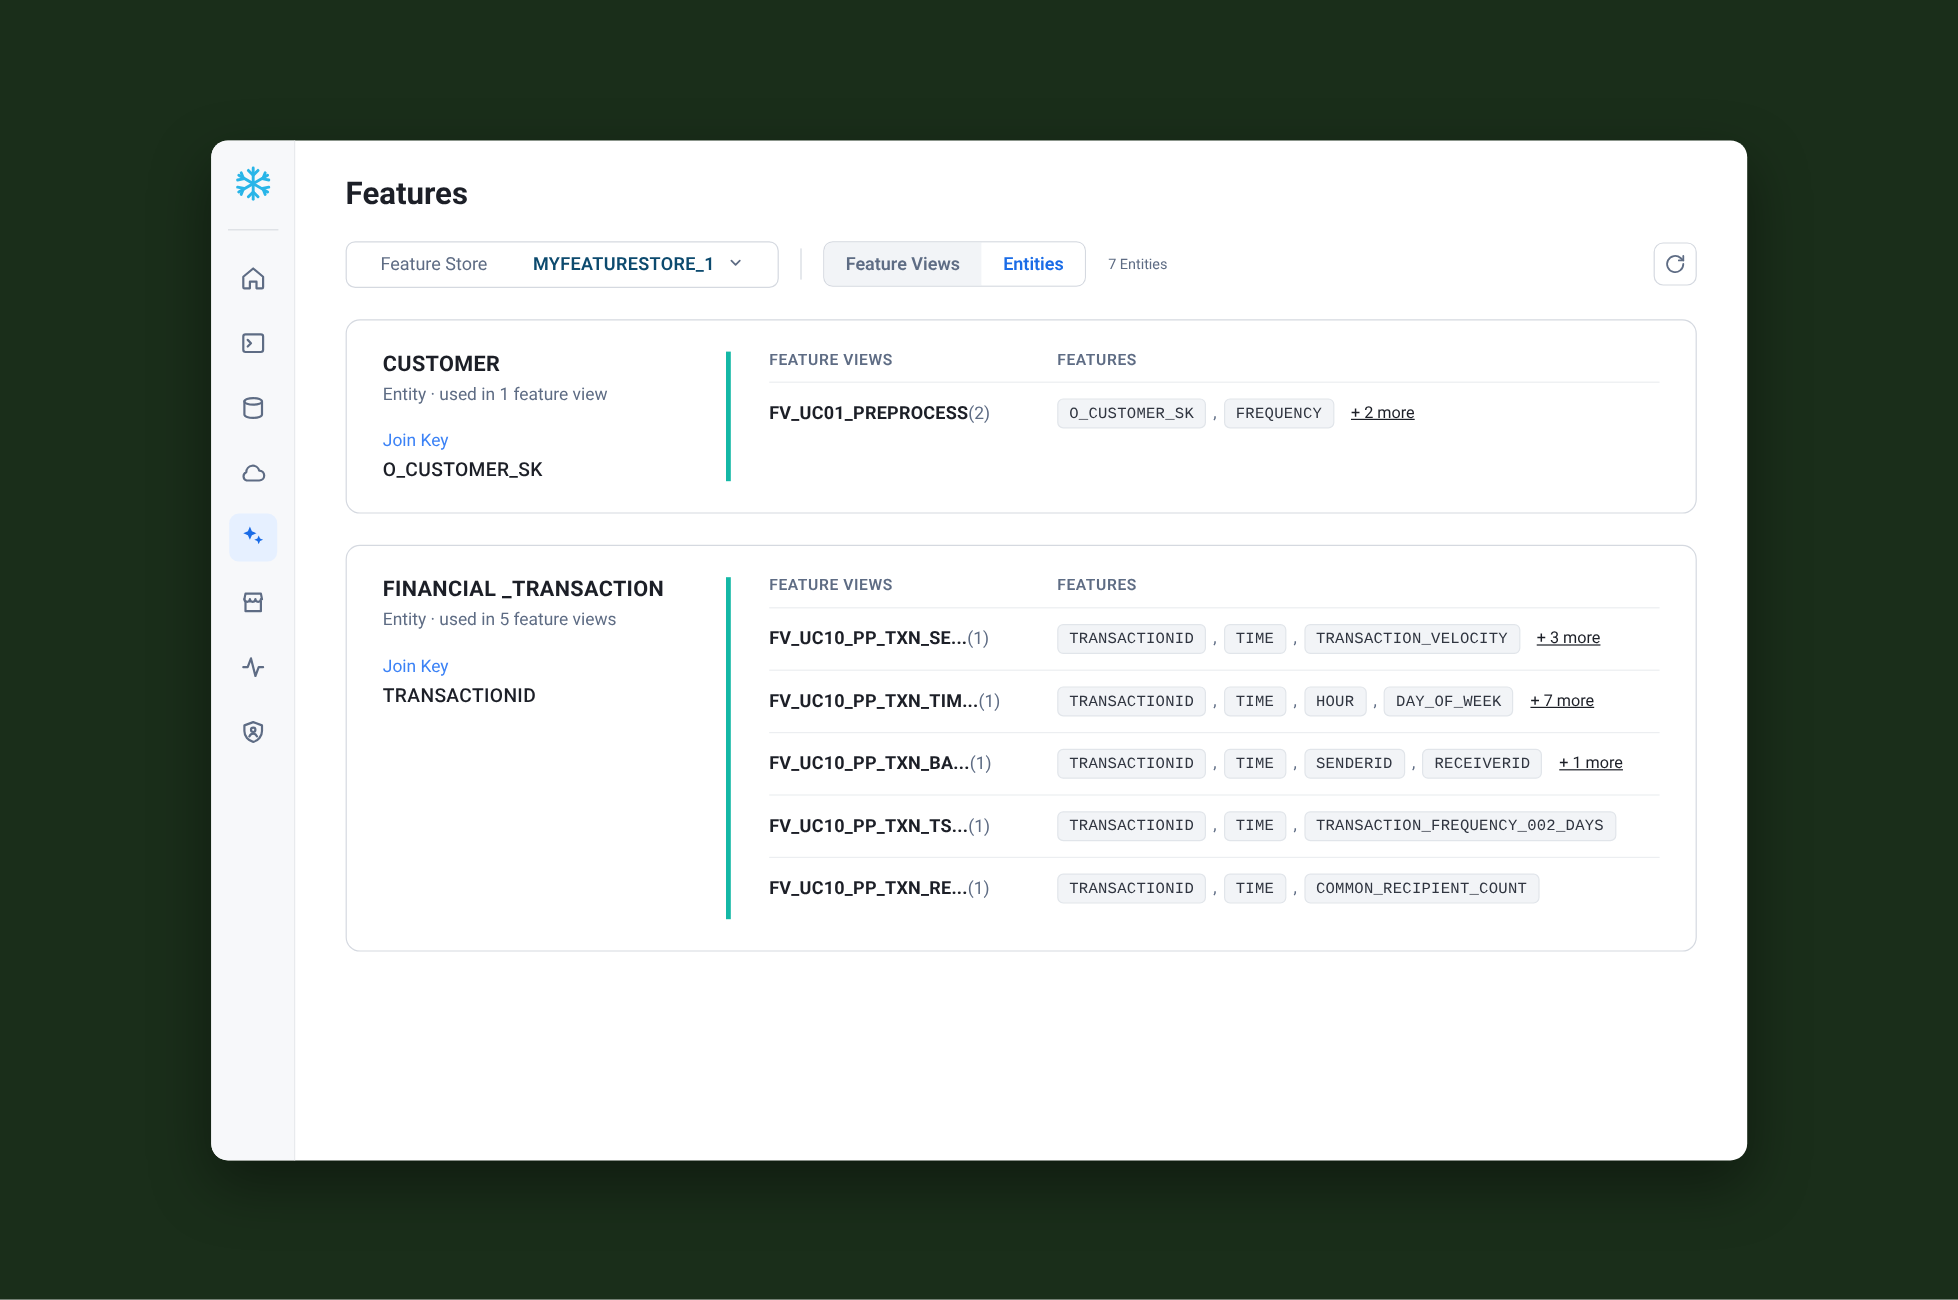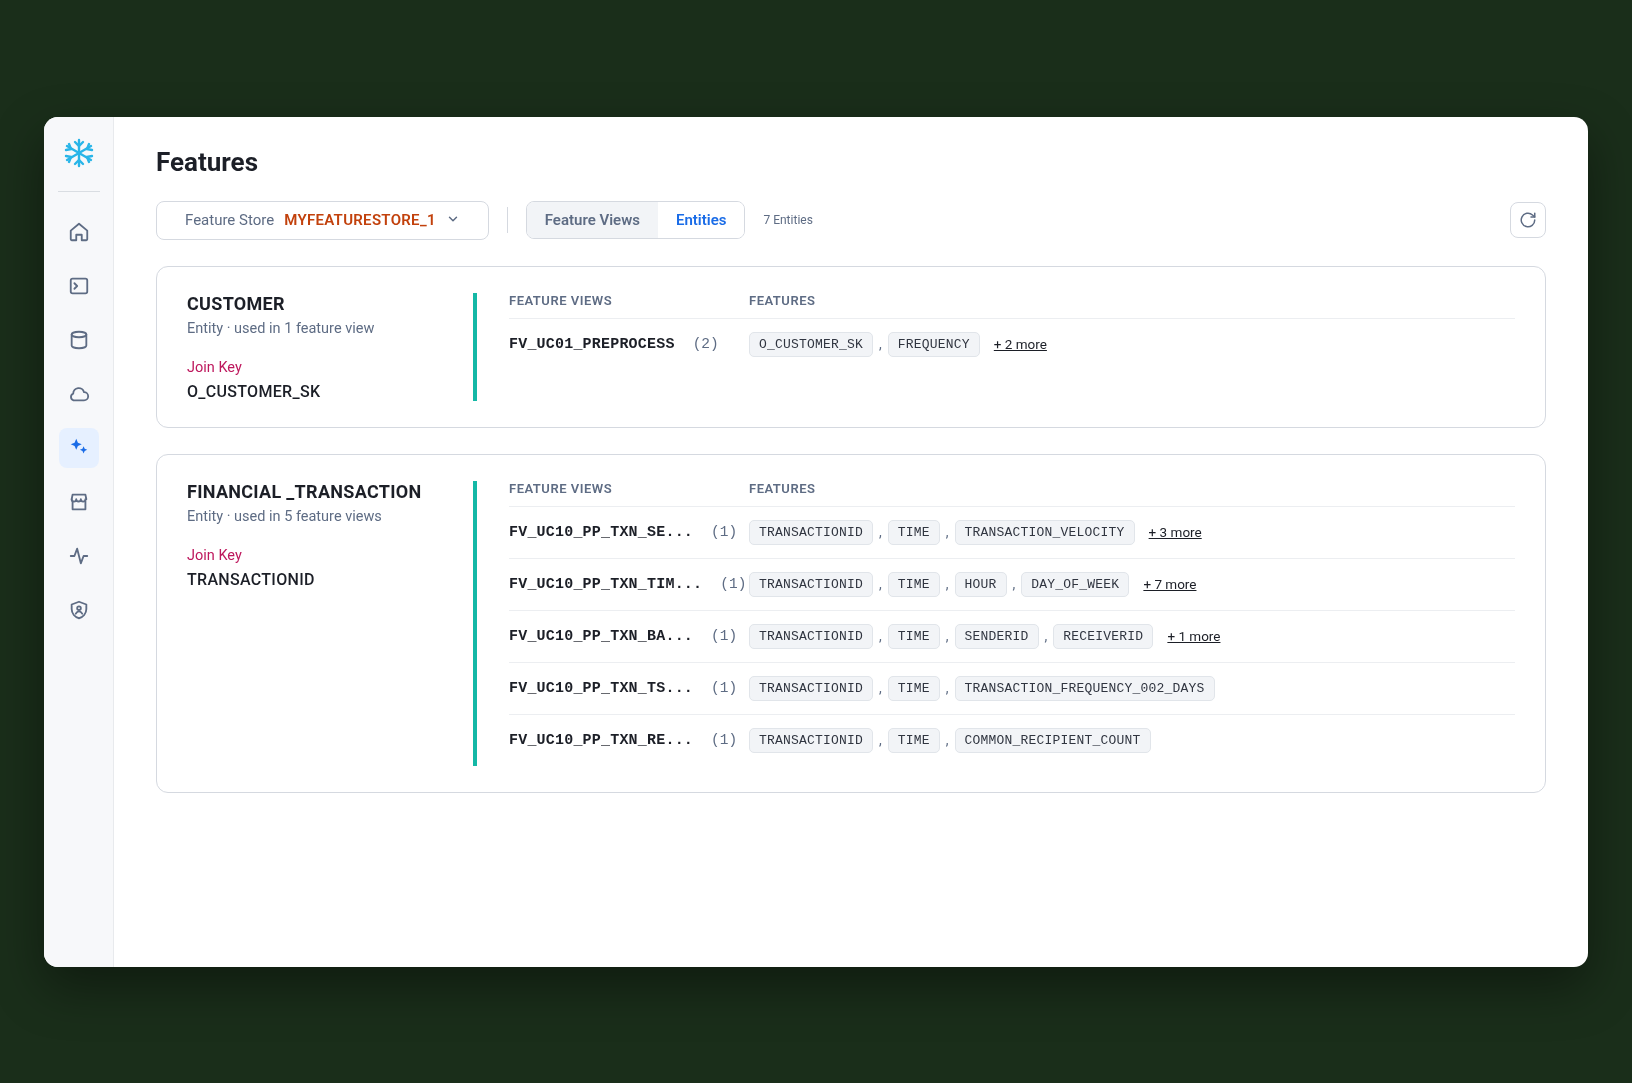--- a/index.html
+++ b/index.html
@@ -6,21 +6,21 @@
 body {
   font-family: -apple-system, BlinkMacSystemFont, "Segoe UI", Roboto, Helvetica, Arial, sans-serif;
   background: #1a2e1a;
   display: flex;
   align-items: center;
   justify-content: center;
   min-height: 100vh;
   padding: 40px;
 }
 .window {
-  width: 1544px;
+  width: 1280px;
   height: 850px;
   background: #fff;
   border-radius: 14px;
   display: flex;
   overflow: hidden;
   box-shadow: 0 20px 50px rgba(0,0,0,0.4);
   position: relative;
 }
 .sidebar {
   width: 70px;
@@ -84,21 +84,21 @@
   display: flex;
   align-items: center;
   gap: 10px;
   border: 1px solid #d5d9e0;
   border-radius: 8px;
   padding: 9px 28px;
   cursor: pointer;
   background: #fff;
 }
 .store-selector .label { color: #5e6c84; font-size: 15px; }
-.store-selector .value { color: #c2410c; font-size: 15px; font-weight: 600; letter-spacing: .3px; }
+.store-selector .value { color: #0c4a6e; font-size: 15px; font-weight: 600; letter-spacing: .3px; margin-left: 28px; }
 .store-selector .chev { color: #5e6c84; }
 .vdiv {
   width: 1px;
   height: 26px;
   background: #d5d9e0;
 }
 .segmented {
   display: flex;
   border: 1px solid #d5d9e0;
   border-radius: 8px;
@@ -145,21 +145,21 @@
   font-weight: 700;
   color: #1c1f27;
   letter-spacing: .3px;
 }
 .entity-meta {
   color: #5e6c84;
   font-size: 14.5px;
   margin-top: 6px;
 }
 .joinkey-label {
-  color: #be185d;
+  color: #3b82f6;
   font-size: 14.5px;
   margin-top: 22px;
 }
 .joinkey-value {
   font-size: 16px;
   color: #1c1f27;
   margin-top: 6px;
   font-weight: 500;
   letter-spacing: .3px;
 }
@@ -176,21 +176,21 @@
   padding-bottom: 10px;
 }
 .fv-header .col-views { width: 240px; }
 .fv-header .col-features { flex: 1; }
 .fv-row {
   display: flex;
   align-items: center;
   padding: 13px 0;
   border-top: 1px solid #eceef1;
 }
-.fv-row .col-views { width: 240px; display: flex; align-items: center; gap: 18px; font-family: Liberation Mono, monospace; }
+.fv-row .col-views { width: 240px; display: flex; align-items: center; gap: 0; }
 .fv-row .col-features { flex: 1; display: flex; align-items: center; flex-wrap: wrap; gap: 6px; }
 .fv-name {
   font-size: 15px;
   font-weight: 700;
   color: #1c1f27;
   letter-spacing: .2px;
 }
 .fv-count {
   color: #5e6c84;
   font-size: 14.5px;

